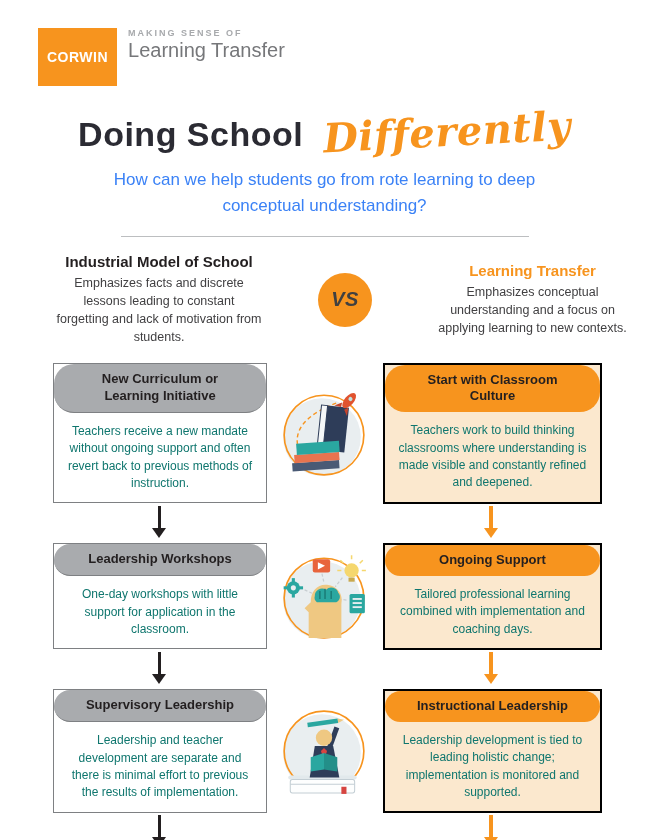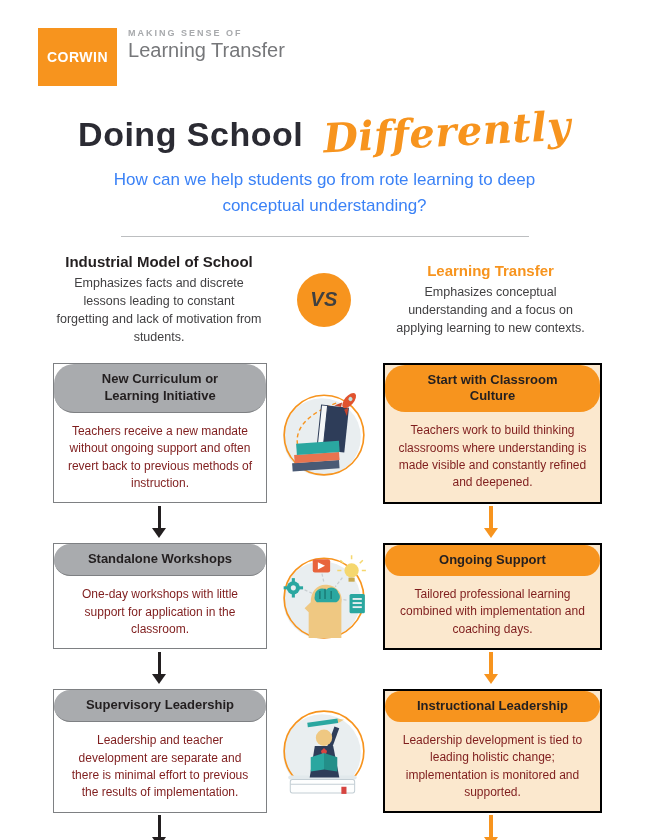--- a/index.html
+++ b/index.html
@@ -21,38 +21,38 @@
   .title .accent{font-family:"DejaVu Serif", serif;font-style:italic;font-weight:bold;
          color:#F7941E;font-size:40px;display:inline-block;transform:rotate(-3deg);
          margin-left:10px;}
   .subtitle{text-align:center;color:#3b82f6;font-size:17px;line-height:1.5;
          margin:12px auto 0;max-width:470px;font-weight:500;}
   .divider{width:408px;border:none;border-top:1px solid #BCBEC0;margin:18px auto 0;}
   
   .grid{display:grid;grid-template-columns:212px 118px 215px;
         padding-left:53px;padding-right:51px;}
   
-  .intro-row{margin-top:16px;align-items:center;}
+  .intro-row{margin-top:16px;align-items:center;gap:21px;}
   .col-heading{font-size:15px;font-weight:bold;color:#231F20;text-align:center;}
   .col-heading.orange-text{color:#F7941E;}
   .col-desc{font-size:12.5px;color:#414042;line-height:1.45;text-align:center;
         margin:4px auto 0;max-width:205px;}
   .vs-circle{width:54px;height:54px;border-radius:50%;background:#F7941E;color:#404040;
         display:flex;align-items:center;justify-content:center;font-weight:bold;
         font-size:20px;margin:0 auto;letter-spacing:.5px;font-style:italic;}
   
   .box-row{margin-top:0;align-items:center;}
   .box{display:flex;flex-direction:column;text-align:center;width:100%;}
   .box.gray{border:1px solid #7E8083;background:#ffffff;}
   .box.gray .box-header{background:#A9ABAE;border-bottom:1px solid #7E8083;}
   .box.orange{border:2px solid #000000;background:#FBE8CE;}
   .box.orange .box-header{background:#F7941E;}
   .box-header{color:#231F20;font-weight:bold;font-size:13px;line-height:1.3;
         padding:7px 24px;display:flex;align-items:center;justify-content:center;border-radius:20px;}
-  .box-body{font-size:12px;color:#7f1d1d;line-height:1.45;padding:10px 13px;
+  .box-body{font-size:12px;color:#0f766e;line-height:1.45;padding:10px 13px;
         flex:1;display:flex;align-items:center;justify-content:center;}
   .r1 .box-body{min-height:62px;} .r2 .box-body{min-height:42px;} .r3 .box-body{min-height:60px;}
   
   .arrow-row{height:37px;align-items:flex-start;padding-top:2px;}
   .arrow{width:3px;height:22px;margin:0 auto;position:relative;}
   .arrow.black{background:#231F20;}
   .arrow.orangeA{background:#F7941E;width:4px;}
   .arrow::after{content:"";position:absolute;top:100%;left:50%;
         transform:translateX(-50%);border:7px solid transparent;border-bottom:0;}
   .arrow.black::after{border-top:10px solid #231F20;}
@@ -134,21 +134,21 @@
       <div class="arrow black"></div>
     </div>
   <div></div>
   <div>
       <div class="arrow orangeA"></div>
     </div>
 </div>
 
 <div class="grid box-row r2">
   <div class="box gray">
-    <div class="box-header">Standalone Workshops</div>
+    <div class="box-header">Leadership Workshops</div>
     <div class="box-body">One-day workshops with little support for application in the classroom.</div>
   </div>
   <div class="icon-wrap">
     <svg width="94" height="94" viewBox="0 0 92 92" aria-hidden="true">
       <circle cx="44" cy="50" r="38" fill="#E9EEF0"></circle>
       <circle cx="46" cy="48" r="39" fill="none" stroke="#F7941E" stroke-width="1.6"></circle>
       <path d="M44,24 L46,33 M27,40 L36,44 M64,28 L57,37 M68,50 L61,49" stroke="#C8CED2" stroke-width="1.2" stroke-dasharray="3,2" fill="none"></path>
       <path d="M31,87 L31,62 L27,58 L33,52 C33,41 40,34 49,35 C59,36 65,44 63,54 L63,87 Z" fill="#EFC882"></path>
       <path d="M37,46 a7,7 0 0 1 11,-6 a7,7 0 0 1 12,3 a5.5,5.5 0 0 1 -2,9 l-19,0 a5.5,5.5 0 0 1 -2,-6 z" fill="#2AA7A0"></path>
       <path d="M42,41 v8 M47,39 v10 M53,41 v8" stroke="#17726D" stroke-width="1.2" fill="none"></path>

